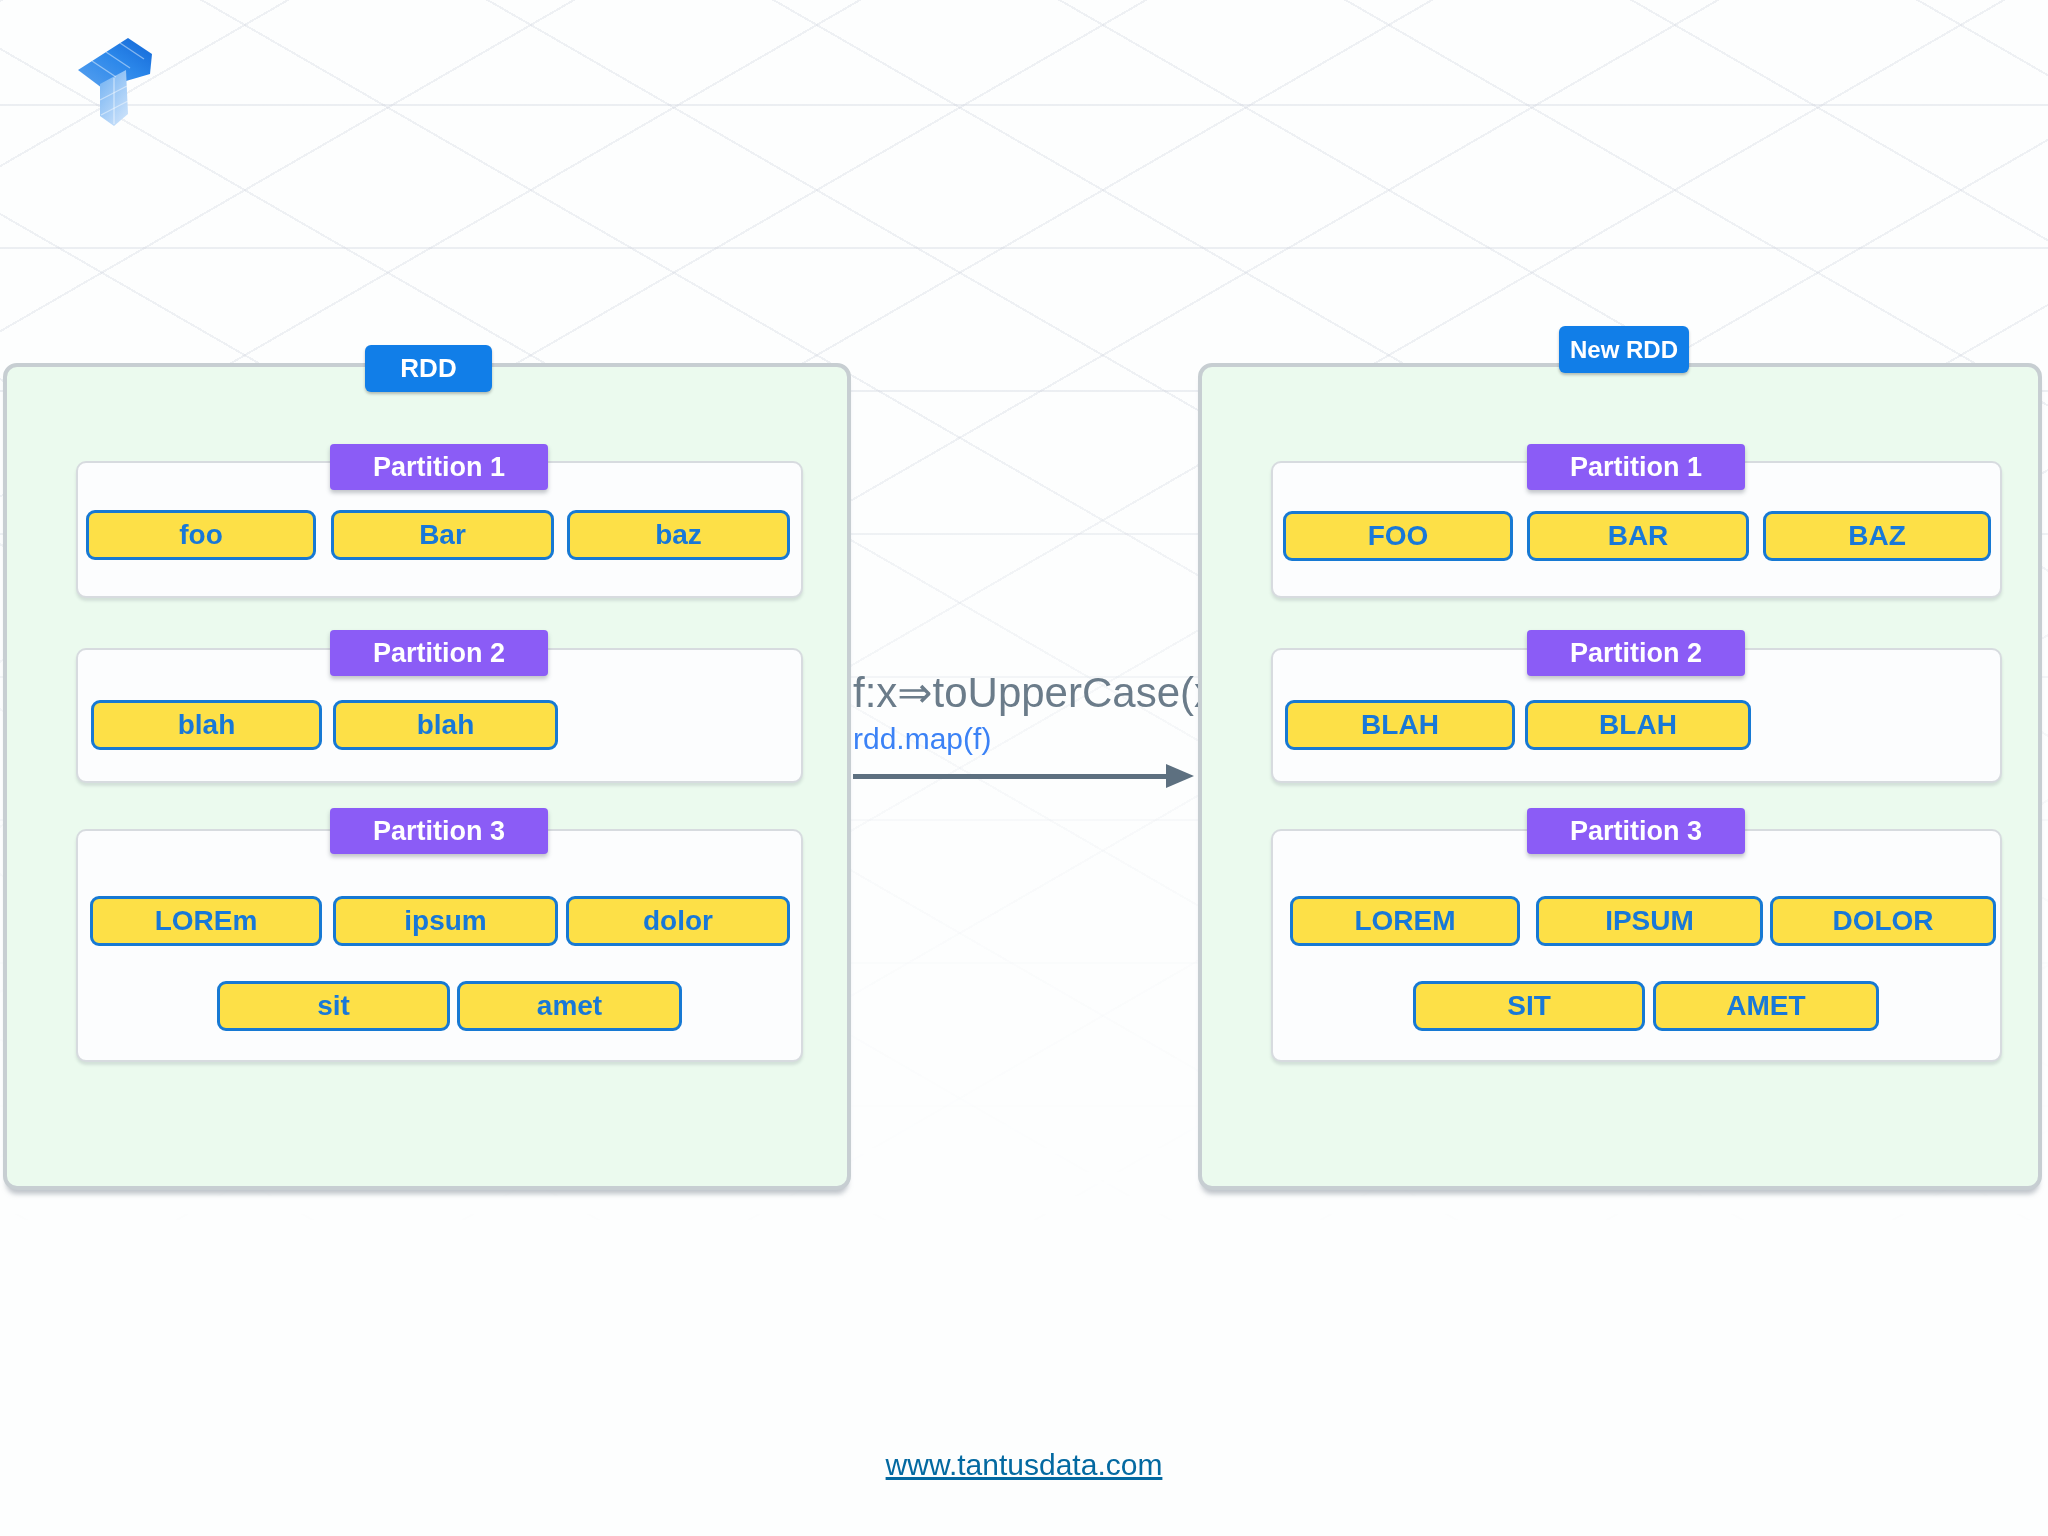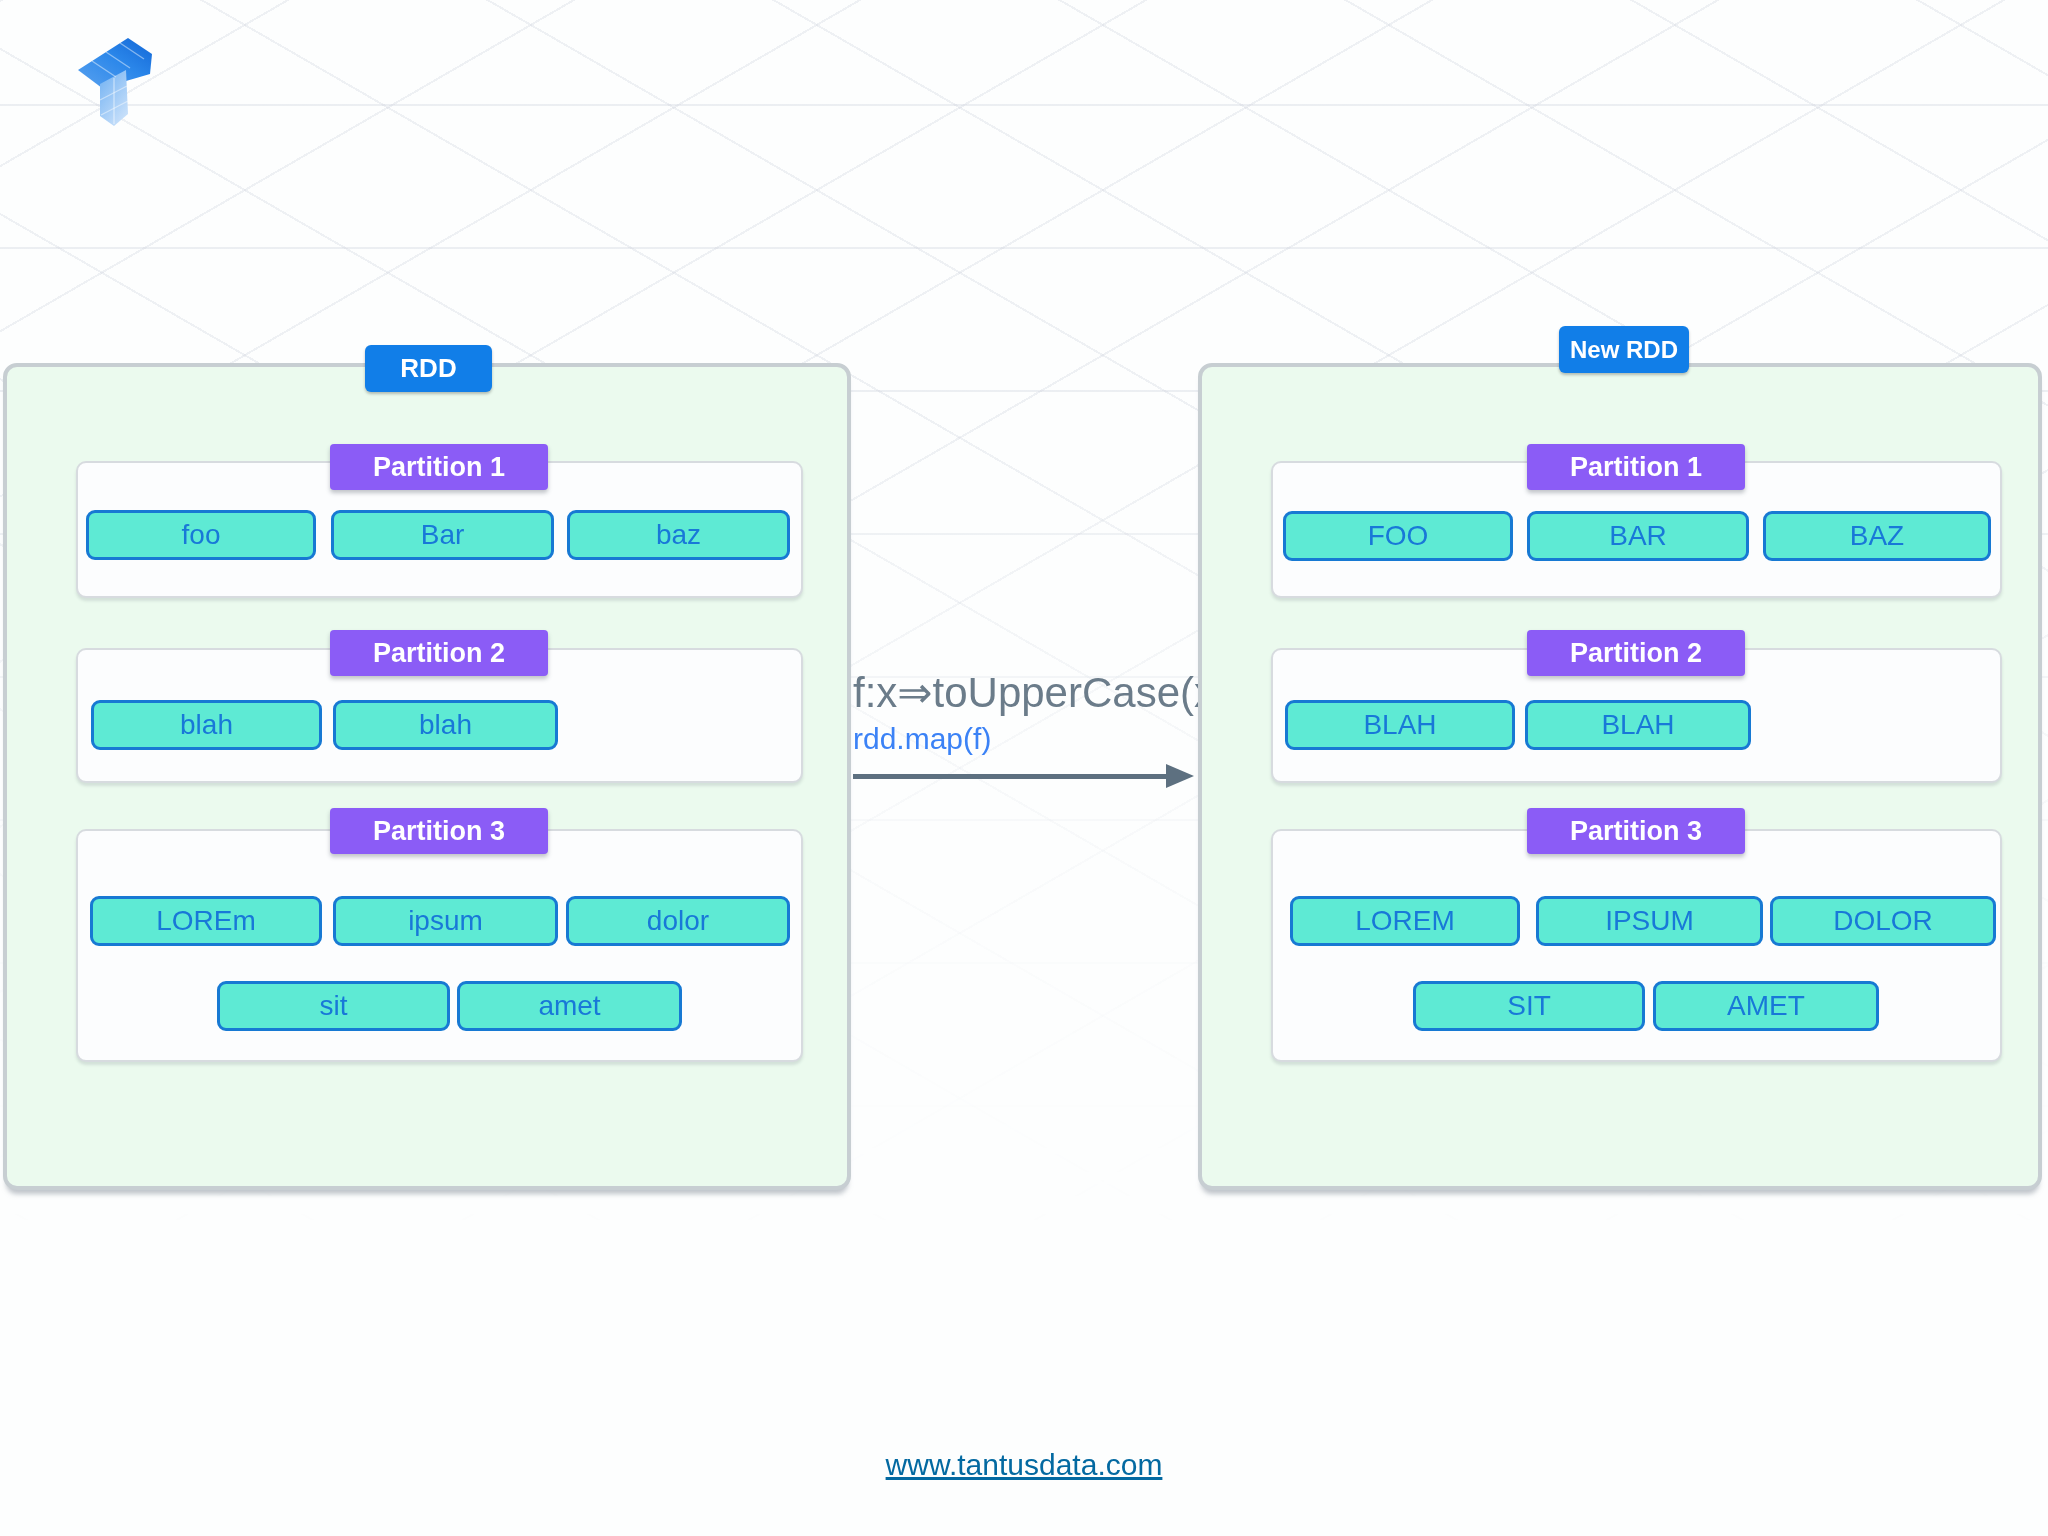--- a/index.html
+++ b/index.html
@@ -45,25 +45,25 @@
   }
   .p-label{
     position:absolute;background:#8b5cf6;color:#ffffff;
     width:218px;height:46px;border-radius:4px;
     font-weight:bold;font-size:27px;
     display:flex;align-items:center;justify-content:center;
     box-shadow:0 3px 4px rgba(80,90,100,0.35);
     box-sizing:border-box;z-index:4;
   }
   .item{
-    position:absolute;background:#5eead4;color:#1878d8;
+    position:absolute;background:#fde047;color:#1878d8;
     border:3px solid #1779d3;border-radius:9px;
     font-size:28px;height:50px;
     display:flex;align-items:center;justify-content:center;
-    box-sizing:border-box;z-index:3;
+    box-sizing:border-box;z-index:3;font-weight:bold;
   }
   .fn-label{
     position:absolute;left:853px;top:668px;width:340px;text-align:center;
     font-size:42px;color:#6b7c8a;white-space:nowrap;
   }
   .map-label{
     position:absolute;left:853px;top:722px;width:340px;text-align:left;
     font-size:30px;color:#3b82f6;
   }
   .arrow-line{

